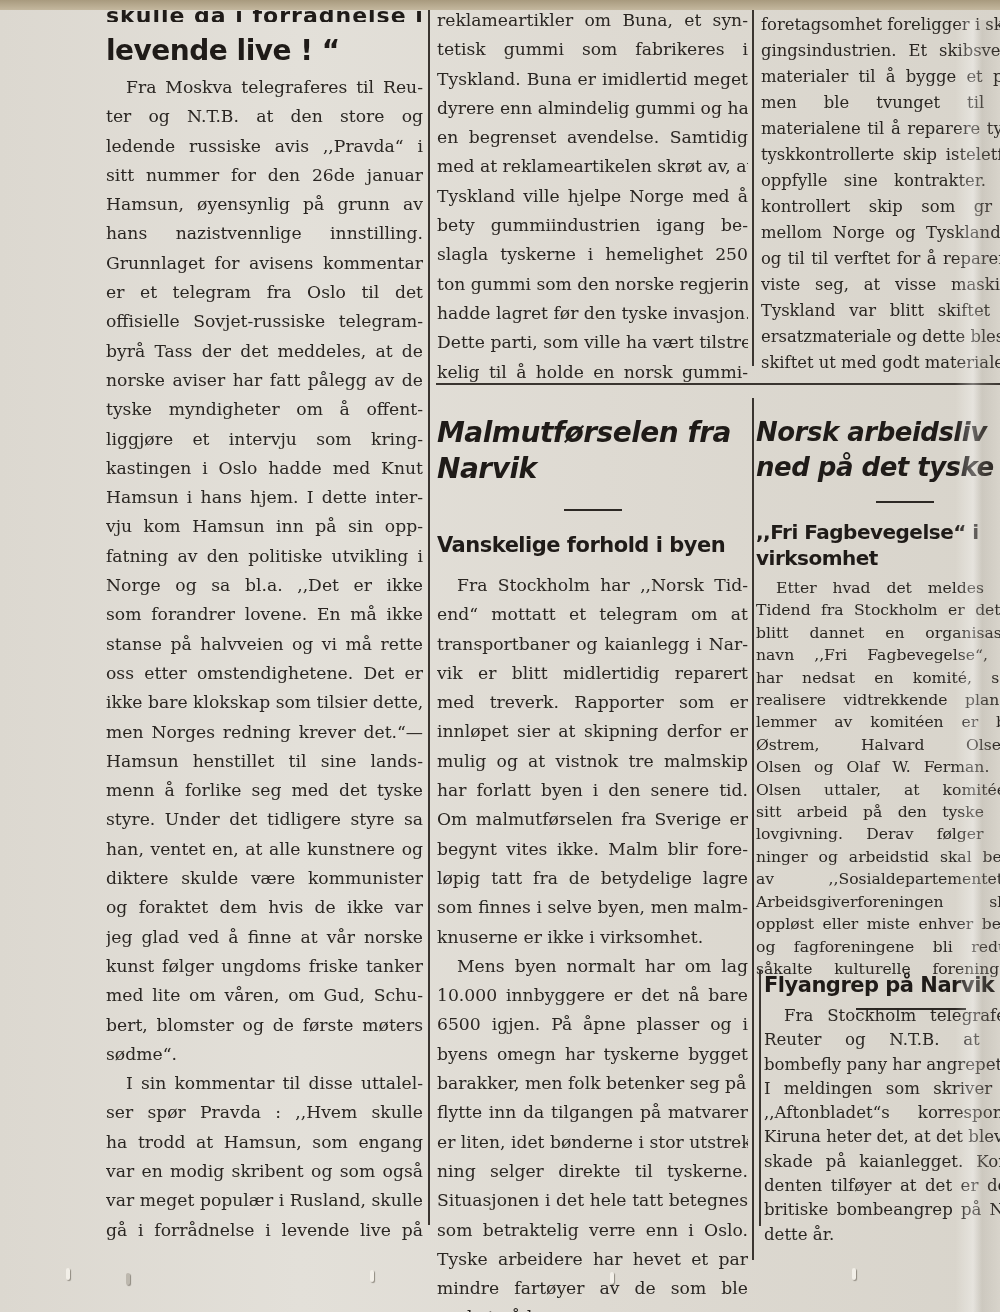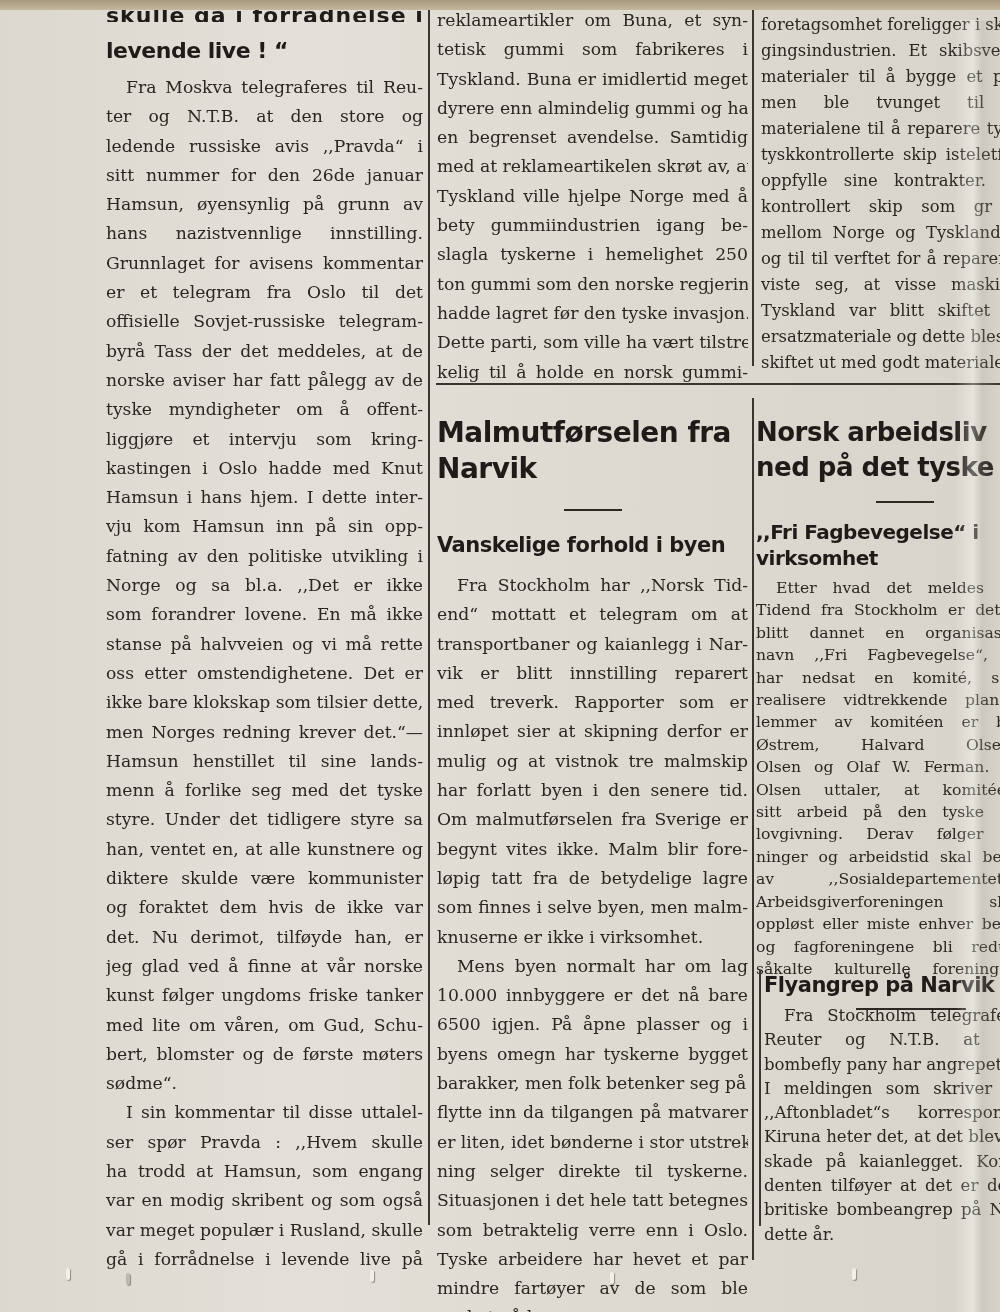--- a/index.html
+++ b/index.html
@@ -37,23 +37,23 @@
       font-family: "DejaVu Sans", "Liberation Sans", sans-serif;
       font-weight: bold; color: #1f1b18; letter-spacing: -0.5px;
     }
     .kicker-cut {
       position: absolute; left: 106px; top: 0; width: 317px; height: 12px; overflow: hidden;
       font-family: "DejaVu Sans", sans-serif; font-weight: bold; font-size: 22px; line-height: 12px;
       color: #1f1b18; white-space: nowrap; letter-spacing: 1px;
     }
     .top-headline {
       position: absolute; left: 106px; top: 26px;
-      font-size: 22px; line-height: 30px;
-    }
-    .h-big { font-size: 28px; line-height: 36px; }
+      font-size: 28px; line-height: 30px;
+    }
+    .h-big { font-size: 28px; line-height: 36px; font-style: italic; }
     .h-sub { font-size: 21px; line-height: 28px; }
     .short-rule { height: 2px; background: #2c2824; margin: 0 auto; }
 
     .crease {
       position: absolute; left: 955px; top: 10px; width: 45px; height: 1302px;
       background: linear-gradient(90deg, rgba(255,255,255,0.0), rgba(255,255,255,0.35) 40%, rgba(170,165,155,0.25) 60%, rgba(255,255,255,0.0));
       pointer-events: none;
     }
     .tack {
       position: absolute; width: 4px; height: 12px; border-radius: 2px;
@@ -94,21 +94,20 @@
         <span class="line">stanse på halvveien og vi må rette</span>
         <span class="line">oss etter omstendighetene. Det er</span>
         <span class="line">ikke bare klokskap som tilsier dette,</span>
         <span class="line">men Norges redning krever det.“—</span>
         <span class="line">Hamsun henstillet til sine lands-</span>
         <span class="line">menn å forlike seg med det tyske</span>
         <span class="line">styre. Under det tidligere styre sa</span>
         <span class="line">han, ventet en, at alle kunstnere og</span>
         <span class="line">diktere skulde være kommunister</span>
         <span class="line">og foraktet dem hvis de ikke var</span>
-        <span class="line">det. Nu derimot, tilføyde han, er</span>
         <span class="line">jeg glad ved å finne at vår norske</span>
         <span class="line">kunst følger ungdoms friske tanker</span>
         <span class="line">med lite om våren, om Gud, Schu-</span>
         <span class="line">bert, blomster og de første møters</span>
         <span class="line last">sødme“.</span>
         <span class="line indent">I sin kommentar til disse uttalel-</span>
         <span class="line">ser spør Pravda : ,,Hvem skulle</span>
         <span class="line">ha trodd at Hamsun, som engang</span>
         <span class="line">var en modig skribent og som også</span>
         <span class="line">var meget populær i Rusland, skulle</span>
@@ -143,21 +142,21 @@
     <div class="headline h-big">
       <div>Malmutførselen fra</div>
       <div>Narvik</div>
     </div>
     <div class="short-rule" style="width:58px; margin-top:22px; margin-bottom:20px;"></div>
     <div class="headline h-sub" style="margin-bottom:12px;">Vanskelige forhold i byen</div>
     <div id="col2-article">
         <span class="line indent">Fra Stockholm har ,,Norsk Tid-</span>
         <span class="line">end“ mottatt et telegram om at</span>
         <span class="line">transportbaner og kaianlegg i Nar-</span>
-        <span class="line">vik er blitt innstilling reparert</span>
+        <span class="line">vik er blitt midlertidig reparert</span>
         <span class="line">med treverk. Rapporter som er</span>
         <span class="line">innløpet sier at skipning derfor er</span>
         <span class="line">mulig og at vistnok tre malmskip</span>
         <span class="line">har forlatt byen i den senere tid.</span>
         <span class="line">Om malmutførselen fra Sverige er</span>
         <span class="line">begynt vites ikke. Malm blir fore-</span>
         <span class="line">løpig tatt fra de betydelige lagre</span>
         <span class="line">som finnes i selve byen, men malm-</span>
         <span class="line last">knuserne er ikke i virksomhet.</span>
         <span class="line indent">Mens byen normalt har om lag</span>

